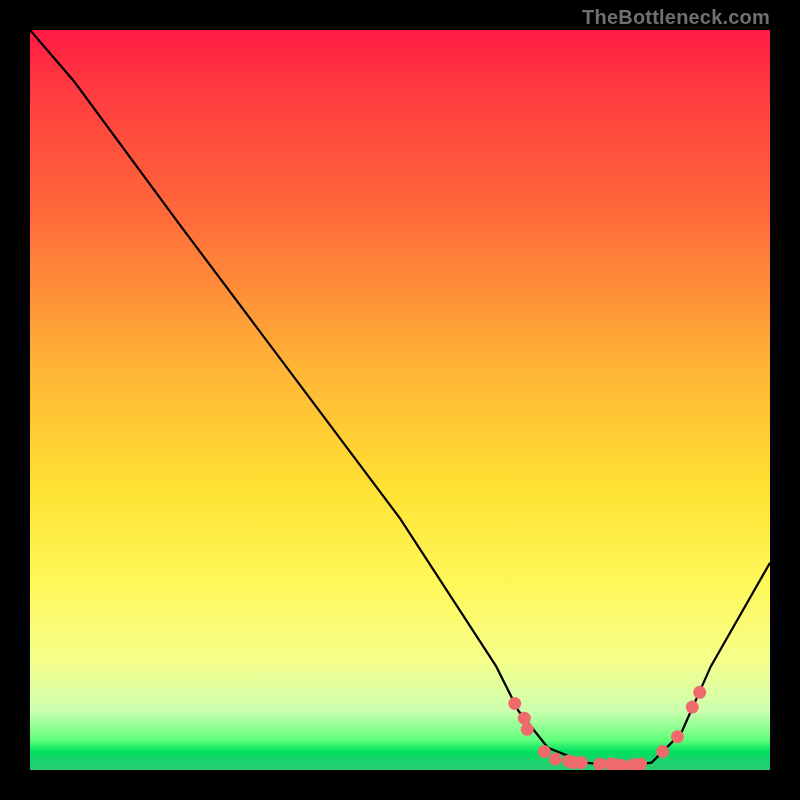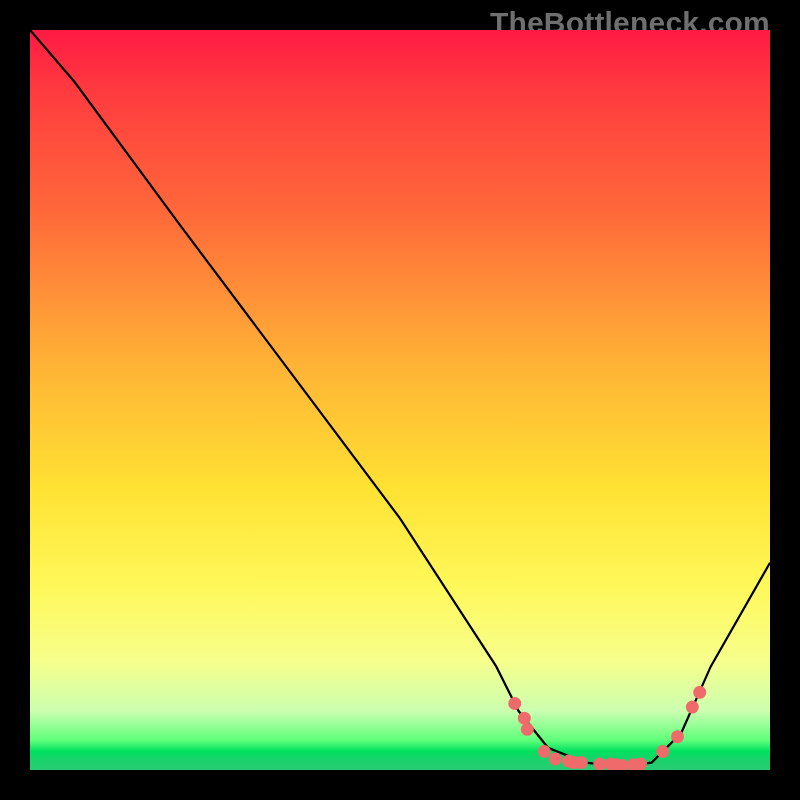--- a/index.html
+++ b/index.html
@@ -48,21 +48,21 @@
   svg.overlay {
     position: absolute;
     inset: 0;
   }
   .attribution {
     position: absolute;
     top: 6px;
     right: 30px;
     color: #6f6f6f;
     font-weight: 600;
-    font-size: 30px;
+    font-size: 20px;
     letter-spacing: 0.2px;
   }
 </style>
 </head>
 <body>
 
 <div class="frame">
 
   <div class="attribution">TheBottleneck.com</div>
 

